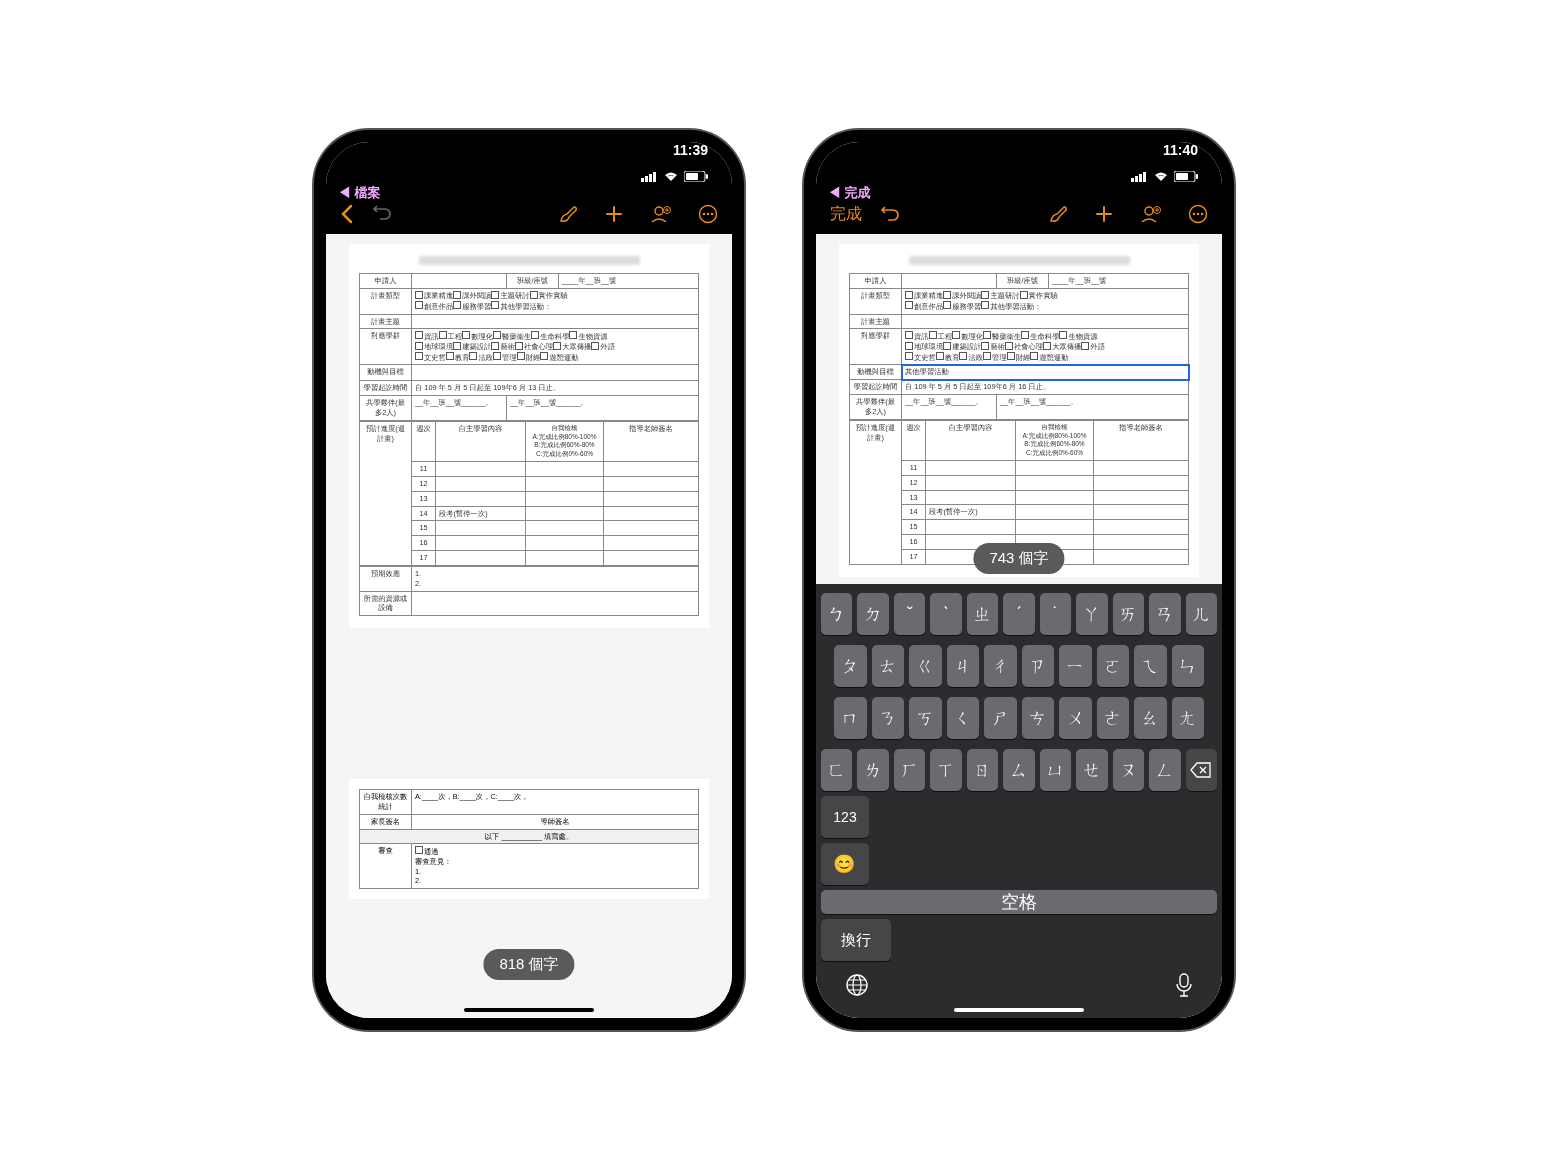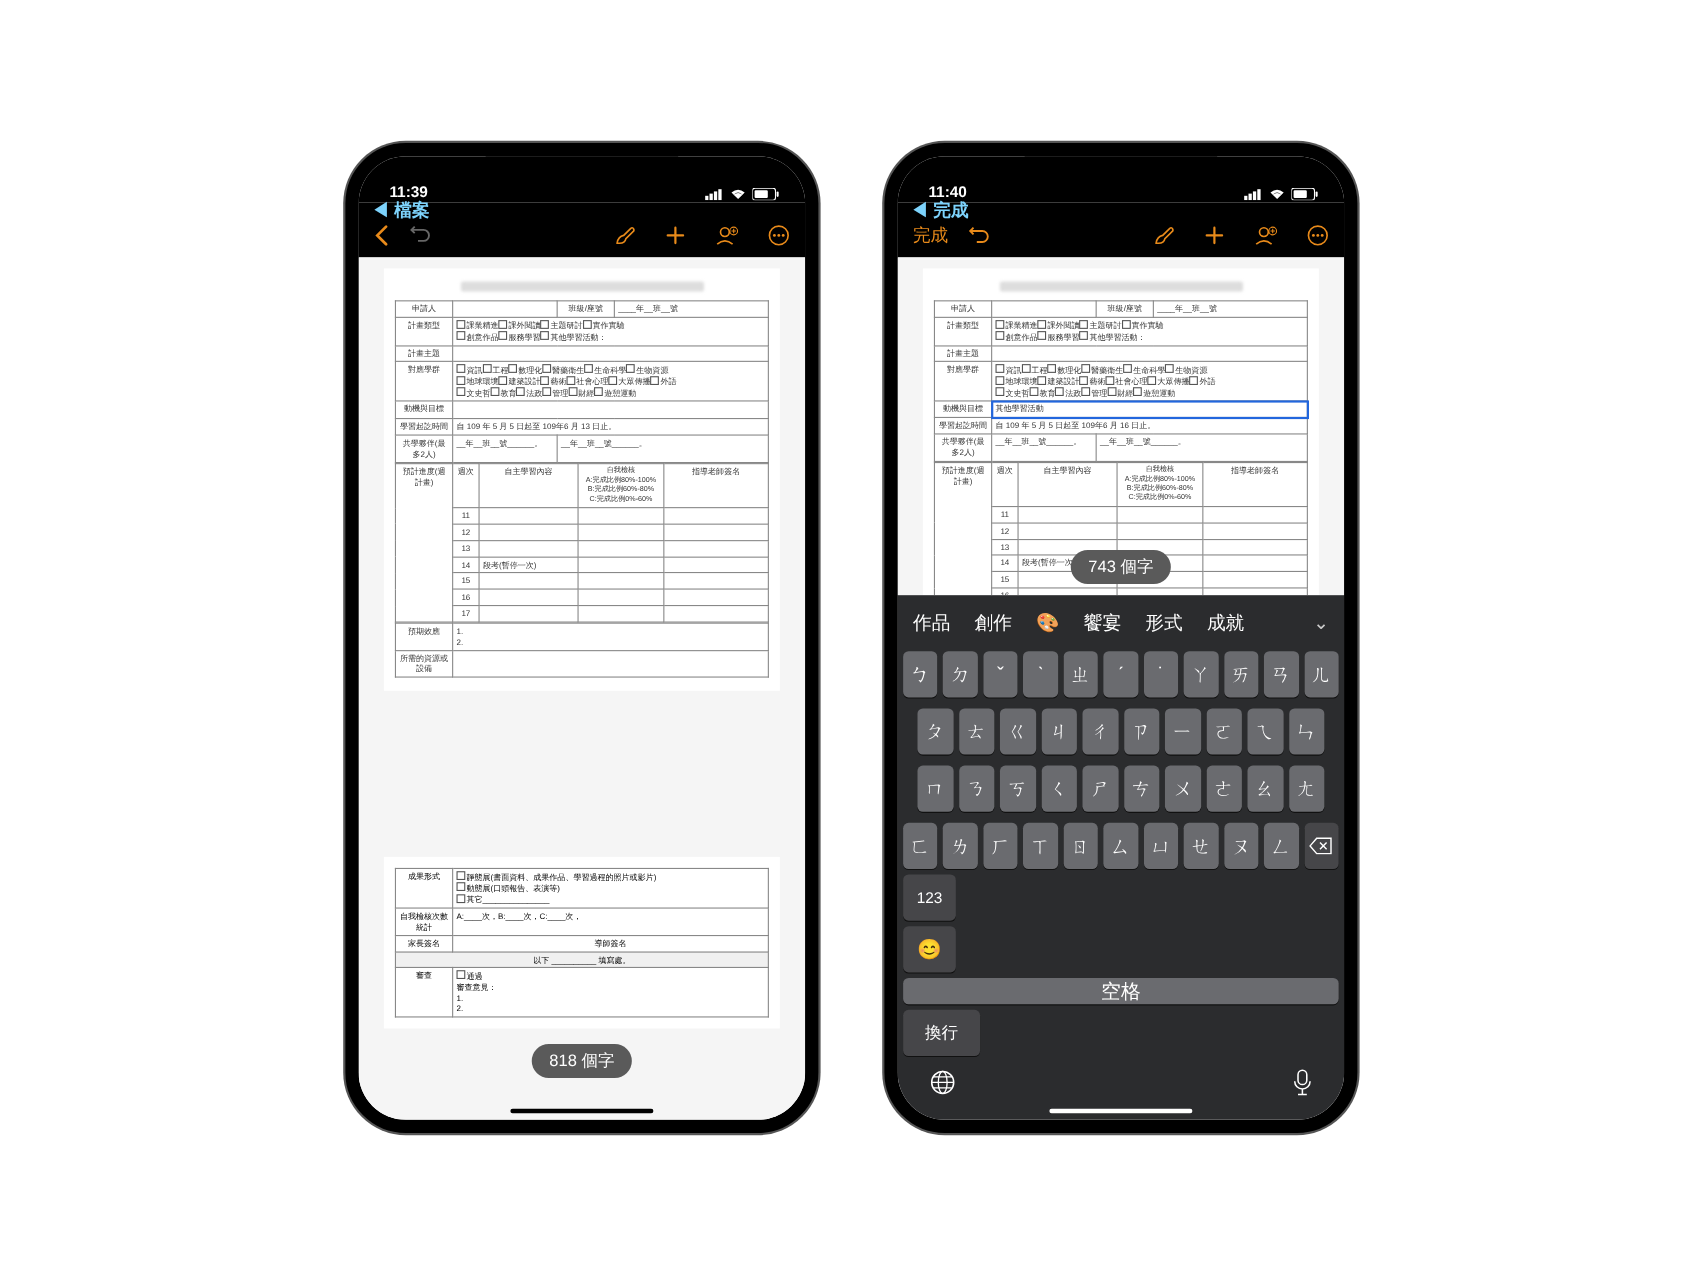--- a/index.html
+++ b/index.html
@@ -46,27 +46,28 @@
     height: 42px;
     background: #000;
     display: flex;
     justify-content: space-between;
     align-items: flex-end;
     padding: 0 24px 2px 28px;
     color: #fff;
     font-size: 14px;
     font-weight: 600;
     position: relative;
+    flex-direction: column;
   }
   .back-app {
     position: absolute;
     bottom: -18px;
     left: 12px;
-    color: #7dd3fc;
-    font-size: 16px;
+    color: #f0abfc;
+    font-size: 13px;
     z-index: 10;
   }
   .sb-right { display: flex; gap: 5px; align-items: center; }
   .bars, .wifi, .batt { display: inline-block; }
   .bars svg, .wifi svg, .batt svg { display: block; }
   .toolbar {
     height: 50px;
     padding-top: 20px;
     background: #000;
     display: flex;
@@ -385,24 +386,20 @@
           <tr>
                 <td class="label-cell">所需的資源或設備</td>
                 <td style="height:20px"></td>
               </tr>
         </tbody>
           </table>
       </div>
       <div class="page2">
         <table class="form">
           <tbody>
-              <tr>
-                <td class="label-cell">成果形式</td>
-                <td><span class="check">靜態展(書面資料、成果作品、學習過程的照片或影片)</span><br><span class="check">動態展(口頭報告、表演等)</span><br><span class="check">其它_______________</span></td>
-              </tr>
           <tr>
                 <td class="label-cell">自我檢核次數統計</td>
                 <td>A:____次，B:____次，C:____次，</td>
               </tr>
           <tr>
                 <td class="label-cell">家長簽名</td>
                 <td style="text-align:center">導師簽名</td>
               </tr>
           <tr>
                 <td colspan="2" style="text-align:center;background:#f0f0f0">以下 __________ 填寫處。</td>
@@ -573,29 +570,20 @@
                 <td></td>
                 <td></td>
                 <td></td>
               </tr>
         </tbody>
           </table>
       </div>
       <div class="word-pill" style="bottom:10px">743 個字</div>
     </div>
     <div class="keyboard">
-      <div class="candidates">
-        <span>作品</span>
-        <span>創作</span>
-        <span>🎨</span>
-        <span>饗宴</span>
-        <span>形式</span>
-        <span>成就</span>
-        <span style="margin-left:auto;color:#ccc">⌄</span>
-      </div>
       <div class="kb-grid" style="grid-template-columns:repeat(11,1fr)">
         <div class="key">ㄅ</div>
           <div class="key">ㄉ</div>
           <div class="key">ˇ</div>
           <div class="key">ˋ</div>
           <div class="key">ㄓ</div>
           <div class="key">ˊ</div>
           <div class="key">˙</div>
           <div class="key">ㄚ</div>
           <div class="key">ㄞ</div>

